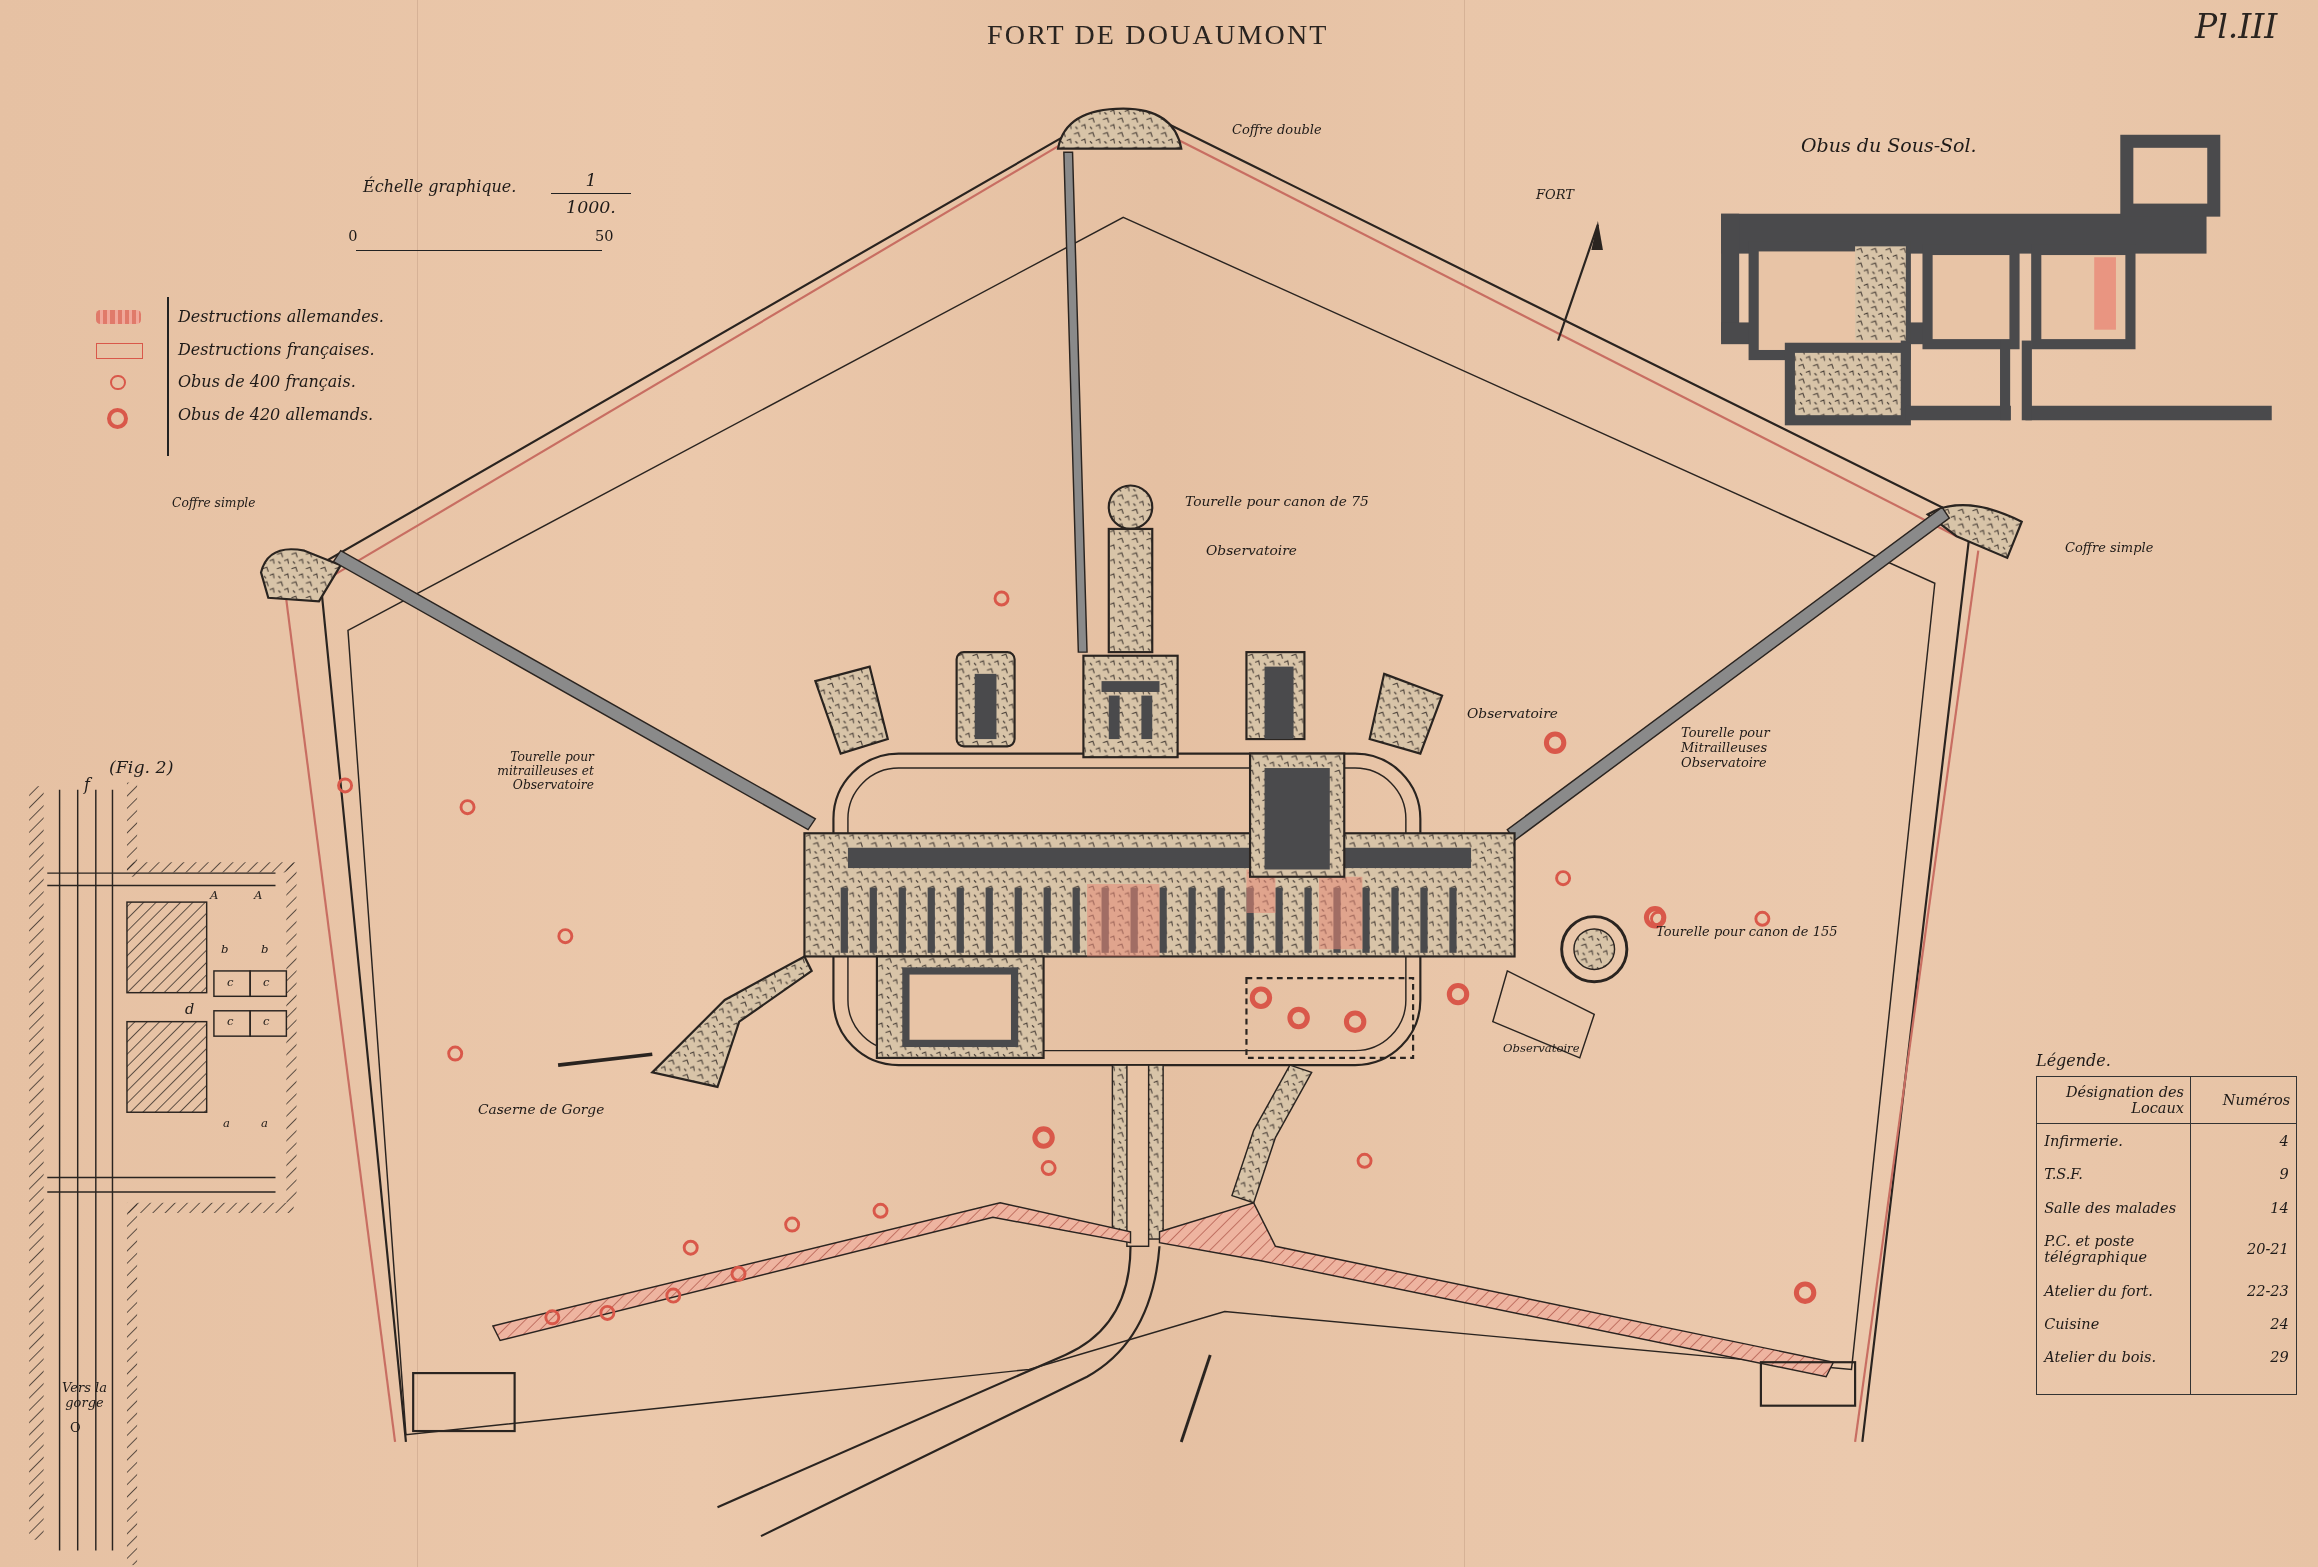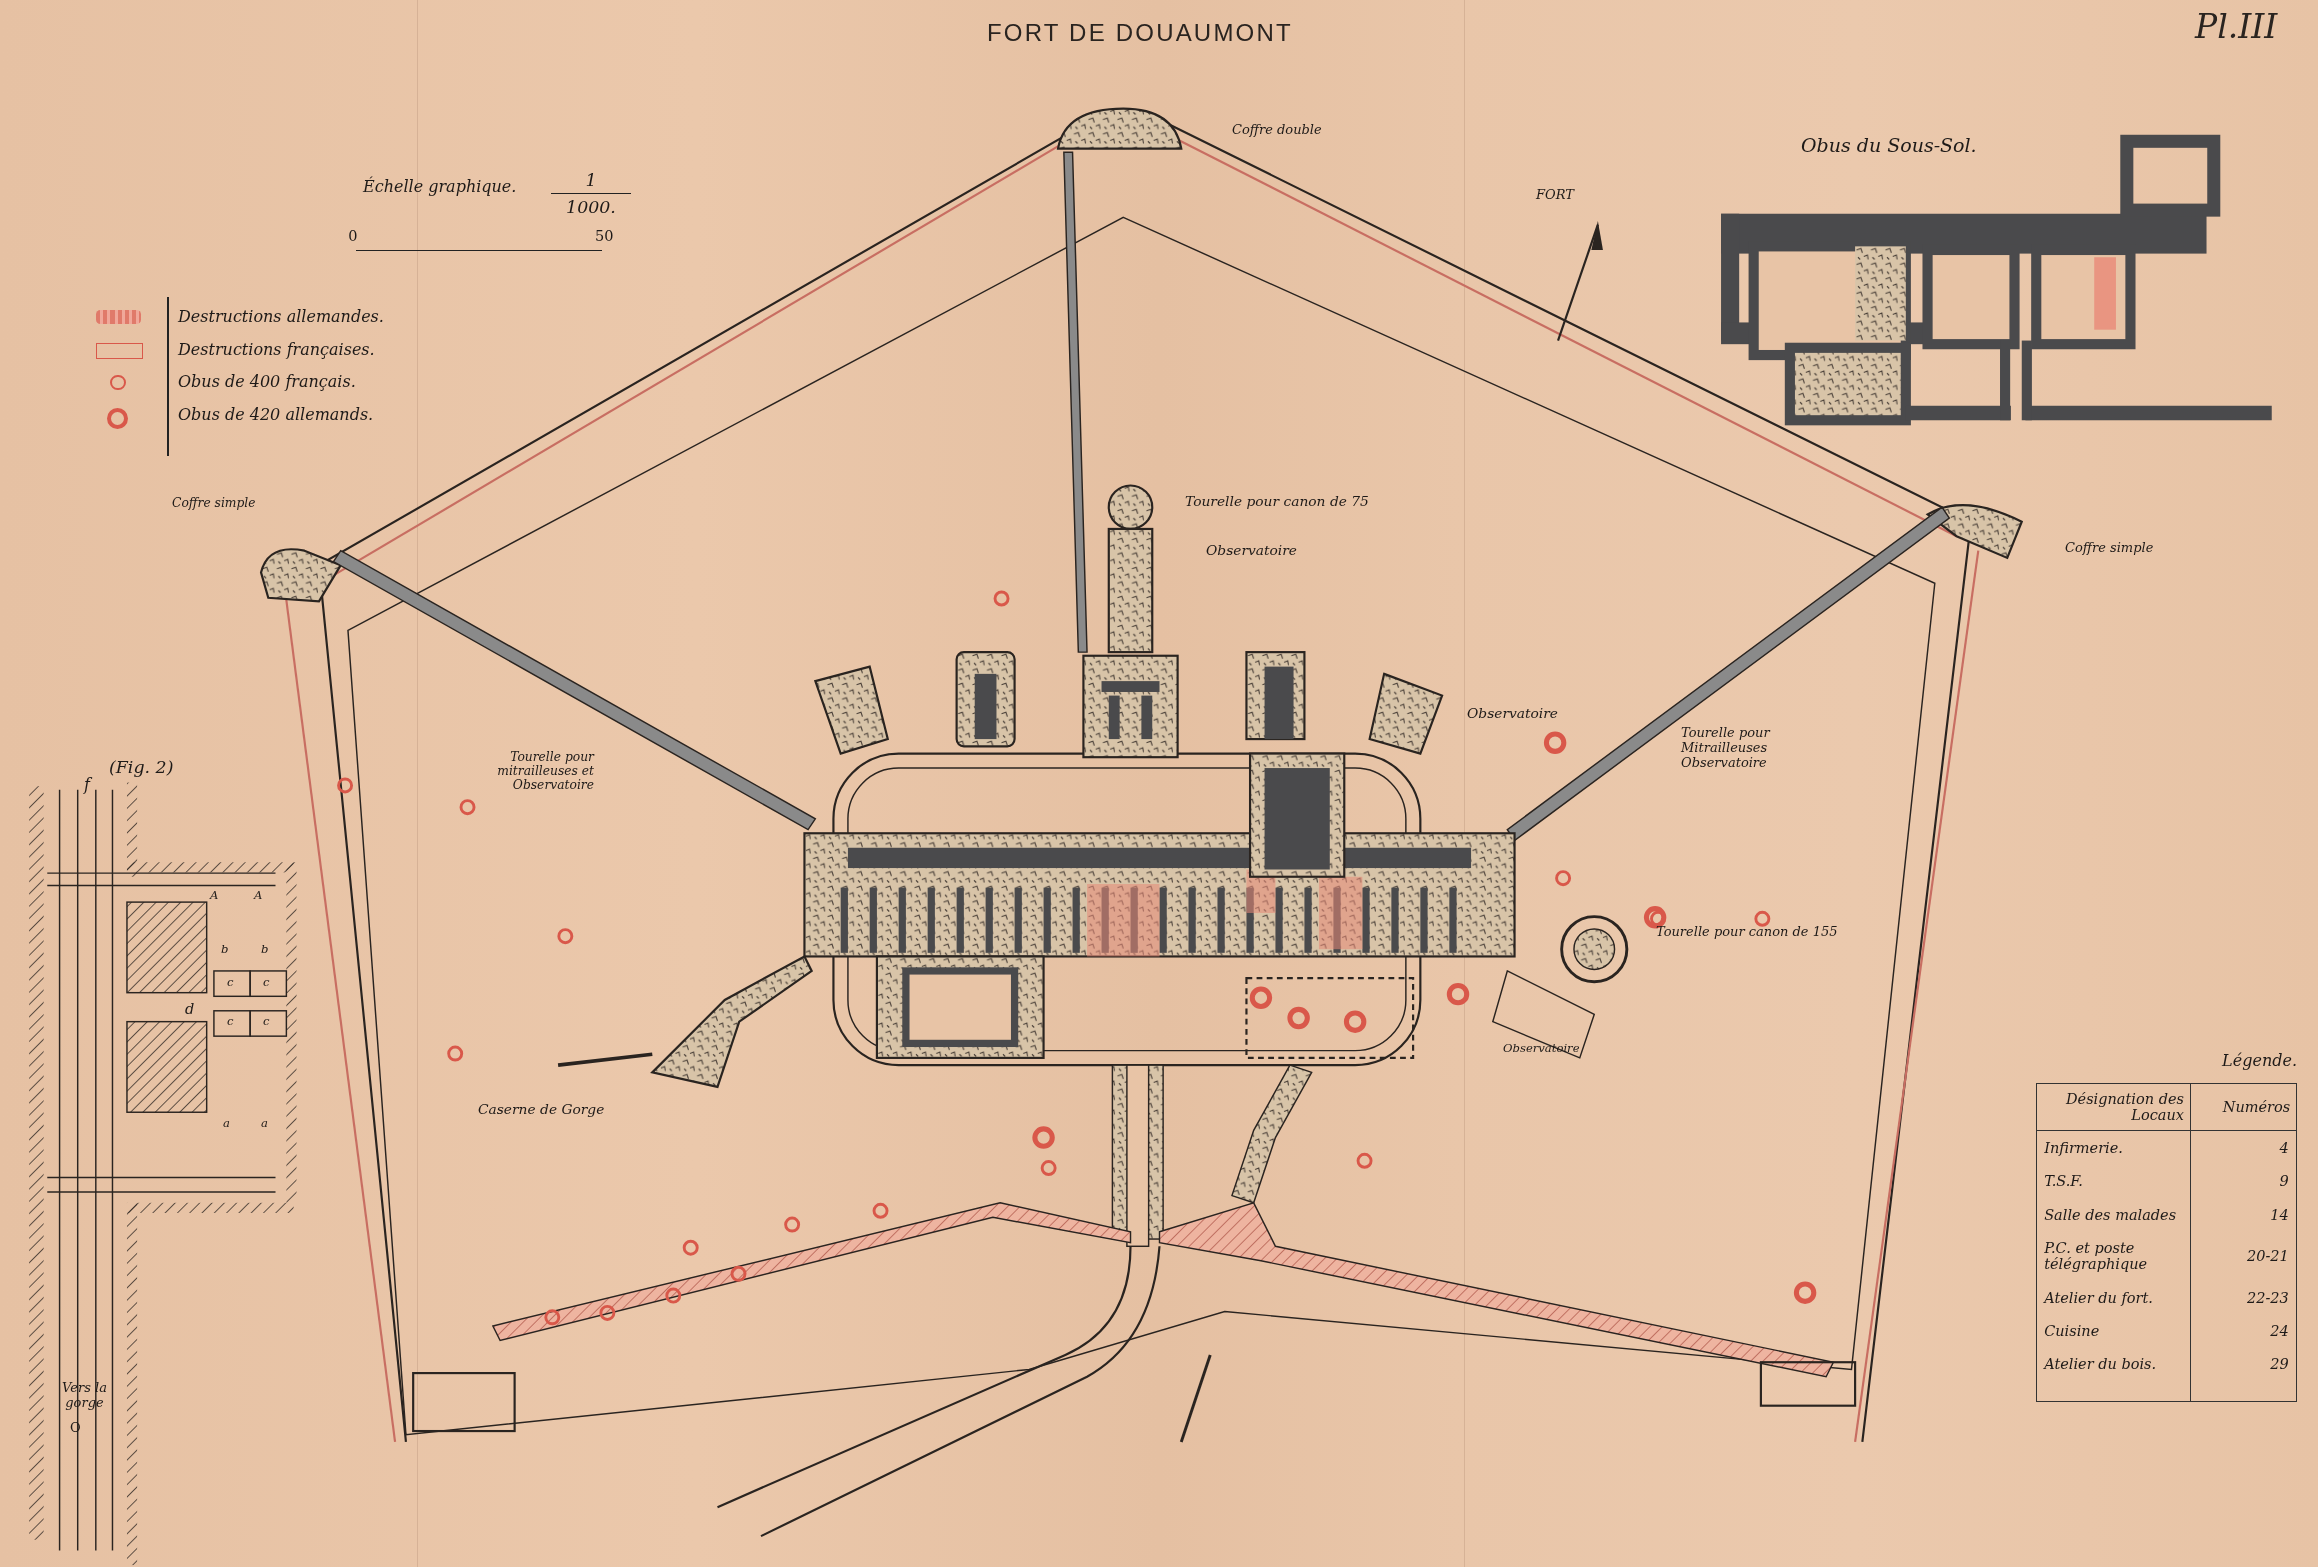--- a/index.html
+++ b/index.html
@@ -1,36 +1,36 @@
 <!DOCTYPE html>
 <html style="font-size:11.6px"><head>
 <meta charset="utf-8">
 <style>
   html,body{margin:0;padding:0;}
   body{width:2319px;height:1568px;overflow:hidden;background:#e8c4a6;font-family:"DejaVu Serif",serif;position:relative;color:#1e1a18;}
   .sheet{position:absolute;left:0;top:0;width:2319px;height:1568px;
     background:linear-gradient(90deg,#e6c1a3 0%,#ebc8ab 30%,#e5c0a2 50%,#e9c6a9 63%,#ebc9ad 80%,#e7c3a5 100%);}
   .fold{position:absolute;top:0;width:1.4px;height:1568px;background:rgba(160,120,95,0.25);}
-  .title{position:absolute;left:987px;top:19px;font-family:Liberation Sans, sans-serif;font-size:24px;letter-spacing:2.2px;color:#2a2420;}
+  .title{position:absolute;left:987px;top:19px;font-family:Liberation Serif, serif;font-size:28px;letter-spacing:2.2px;color:#2a2420;}
   .plate{position:absolute;left:2195px;top:7.2px;font-family:"DejaVu Serif",serif;font-style:italic;font-size:33px;color:#2a2420;}
   .hand{position:absolute;font-family:"DejaVu Serif",serif;font-style:italic;font-size:16px;color:#1e1a18;white-space:nowrap;}
   .scale-box{position:absolute;left:341px;top:170px;width:304px;height:80px;}
   .scale-box .lbl{position:absolute;left:22px;top:7.2px;}
   .scale-box .num{position:absolute;left:210px;top:0;width:80px;text-align:center;font-size:17.4px;font-style:italic;}
   .scale-box .num .frac-line{border-top:1.4px solid #222;margin:2.9px 0;}
   .scale-box .bar{position:absolute;left:14.5px;top:80px;width:246px;border-top:1.4px solid #222;}
   .scale-box .z{position:absolute;left:7.2px;top:58px;font-size:14.5px;}
   .scale-box .t{position:absolute;left:254px;top:58px;font-size:14.5px;}
   .symbols{position:absolute;left:87px;top:297px;width:290px;height:159px;}
   .symbols .vline{position:absolute;left:80px;top:0;height:159px;border-left:2.2px solid #222;}
   .sym-row{position:absolute;left:0;height:29px;width:290px;}
   .sym-row .swatch{position:absolute;left:8.7px;top:5.8px;width:45px;height:14.5px;}
   .sym-row .txt{position:absolute;left:91px;top:2.9px;}
   .legend-table{position:absolute;left:2036px;top:1051px;width:261px;}
-  .legend-table .cap{text-align:right;font-size:16px;font-style:italic;margin-bottom:13px;}
+  .legend-table .cap{text-align:left;font-size:16px;font-style:italic;margin-bottom:6px;}
   .legend-table table{border:1.4px solid #333;border-collapse:collapse;width:261px;font-style:italic;font-size:14.5px;}
   .legend-table th{font-weight:normal;padding:7.2px 5.8px;border-bottom:1.4px solid #333;text-align:right;}
   .legend-table td{padding:8.7px 7.2px;}
   .legend-table td.n,.legend-table th.n{border-left:1.4px solid #333;text-align:right;width:58px;padding-left:32px;}
   .legend-table tr.last td{padding-bottom:29px;}
   svg{position:absolute;left:0;top:0;}
 </style>
 </head>
 <body>
 

